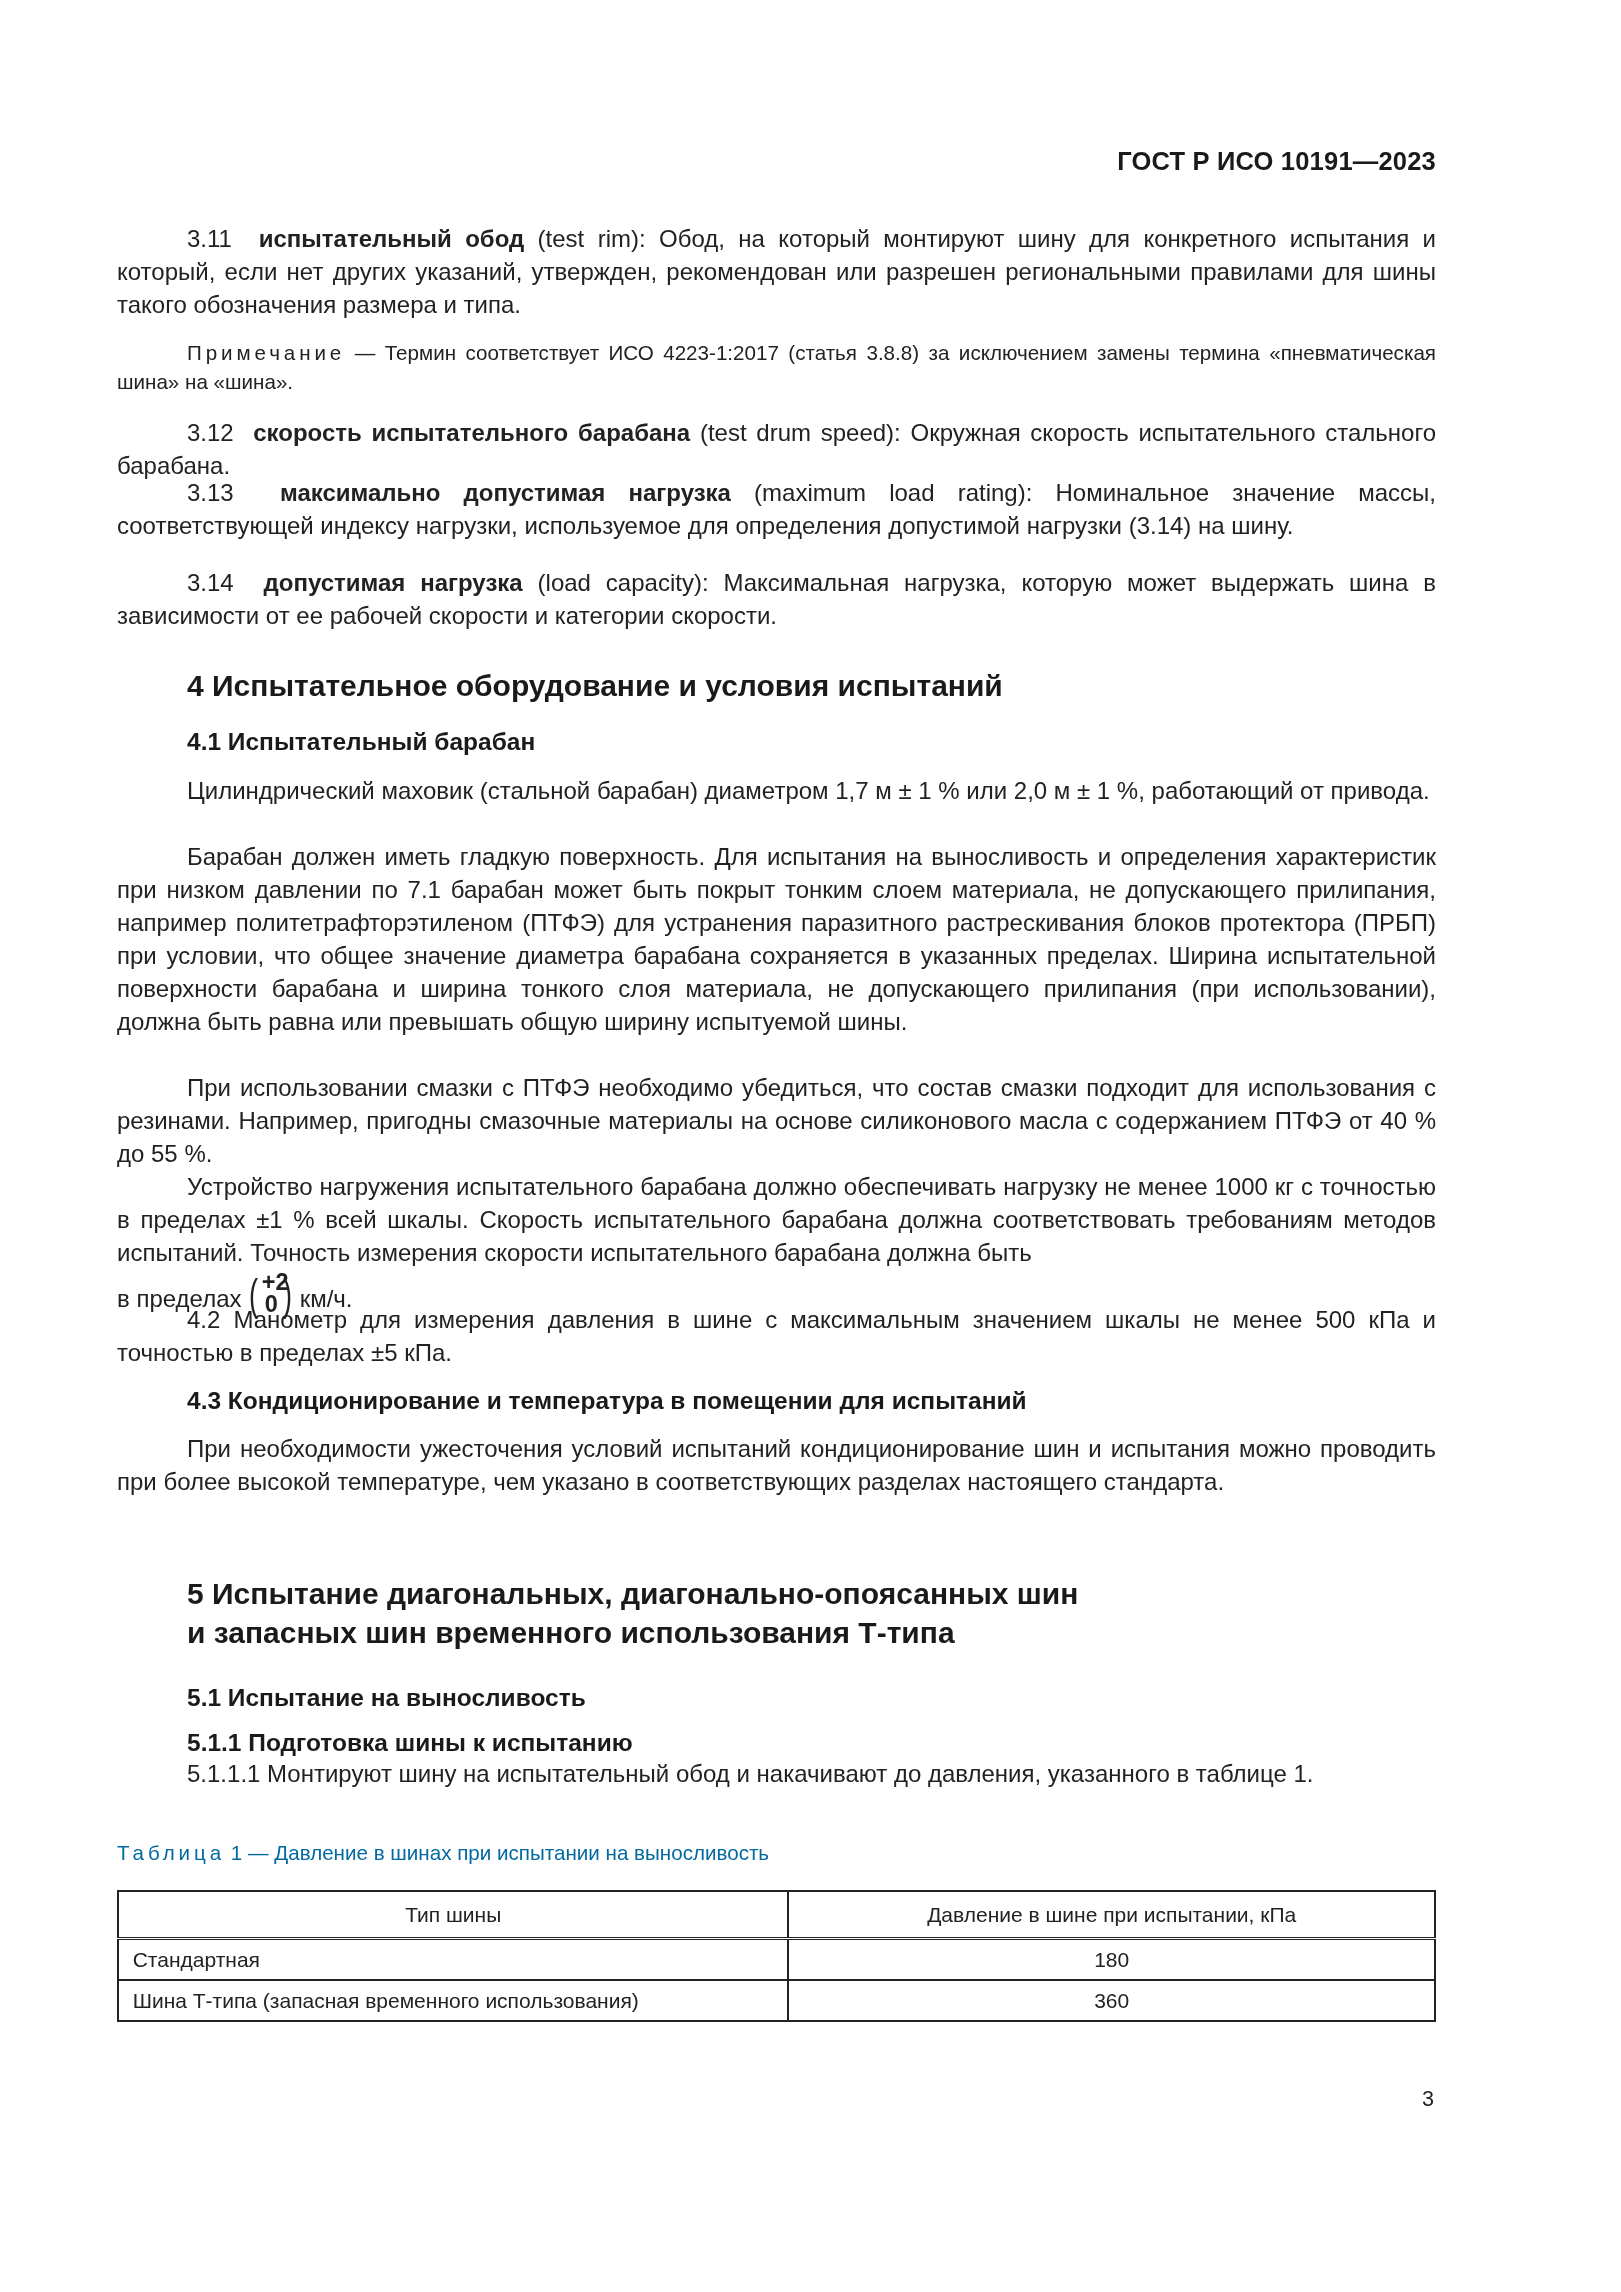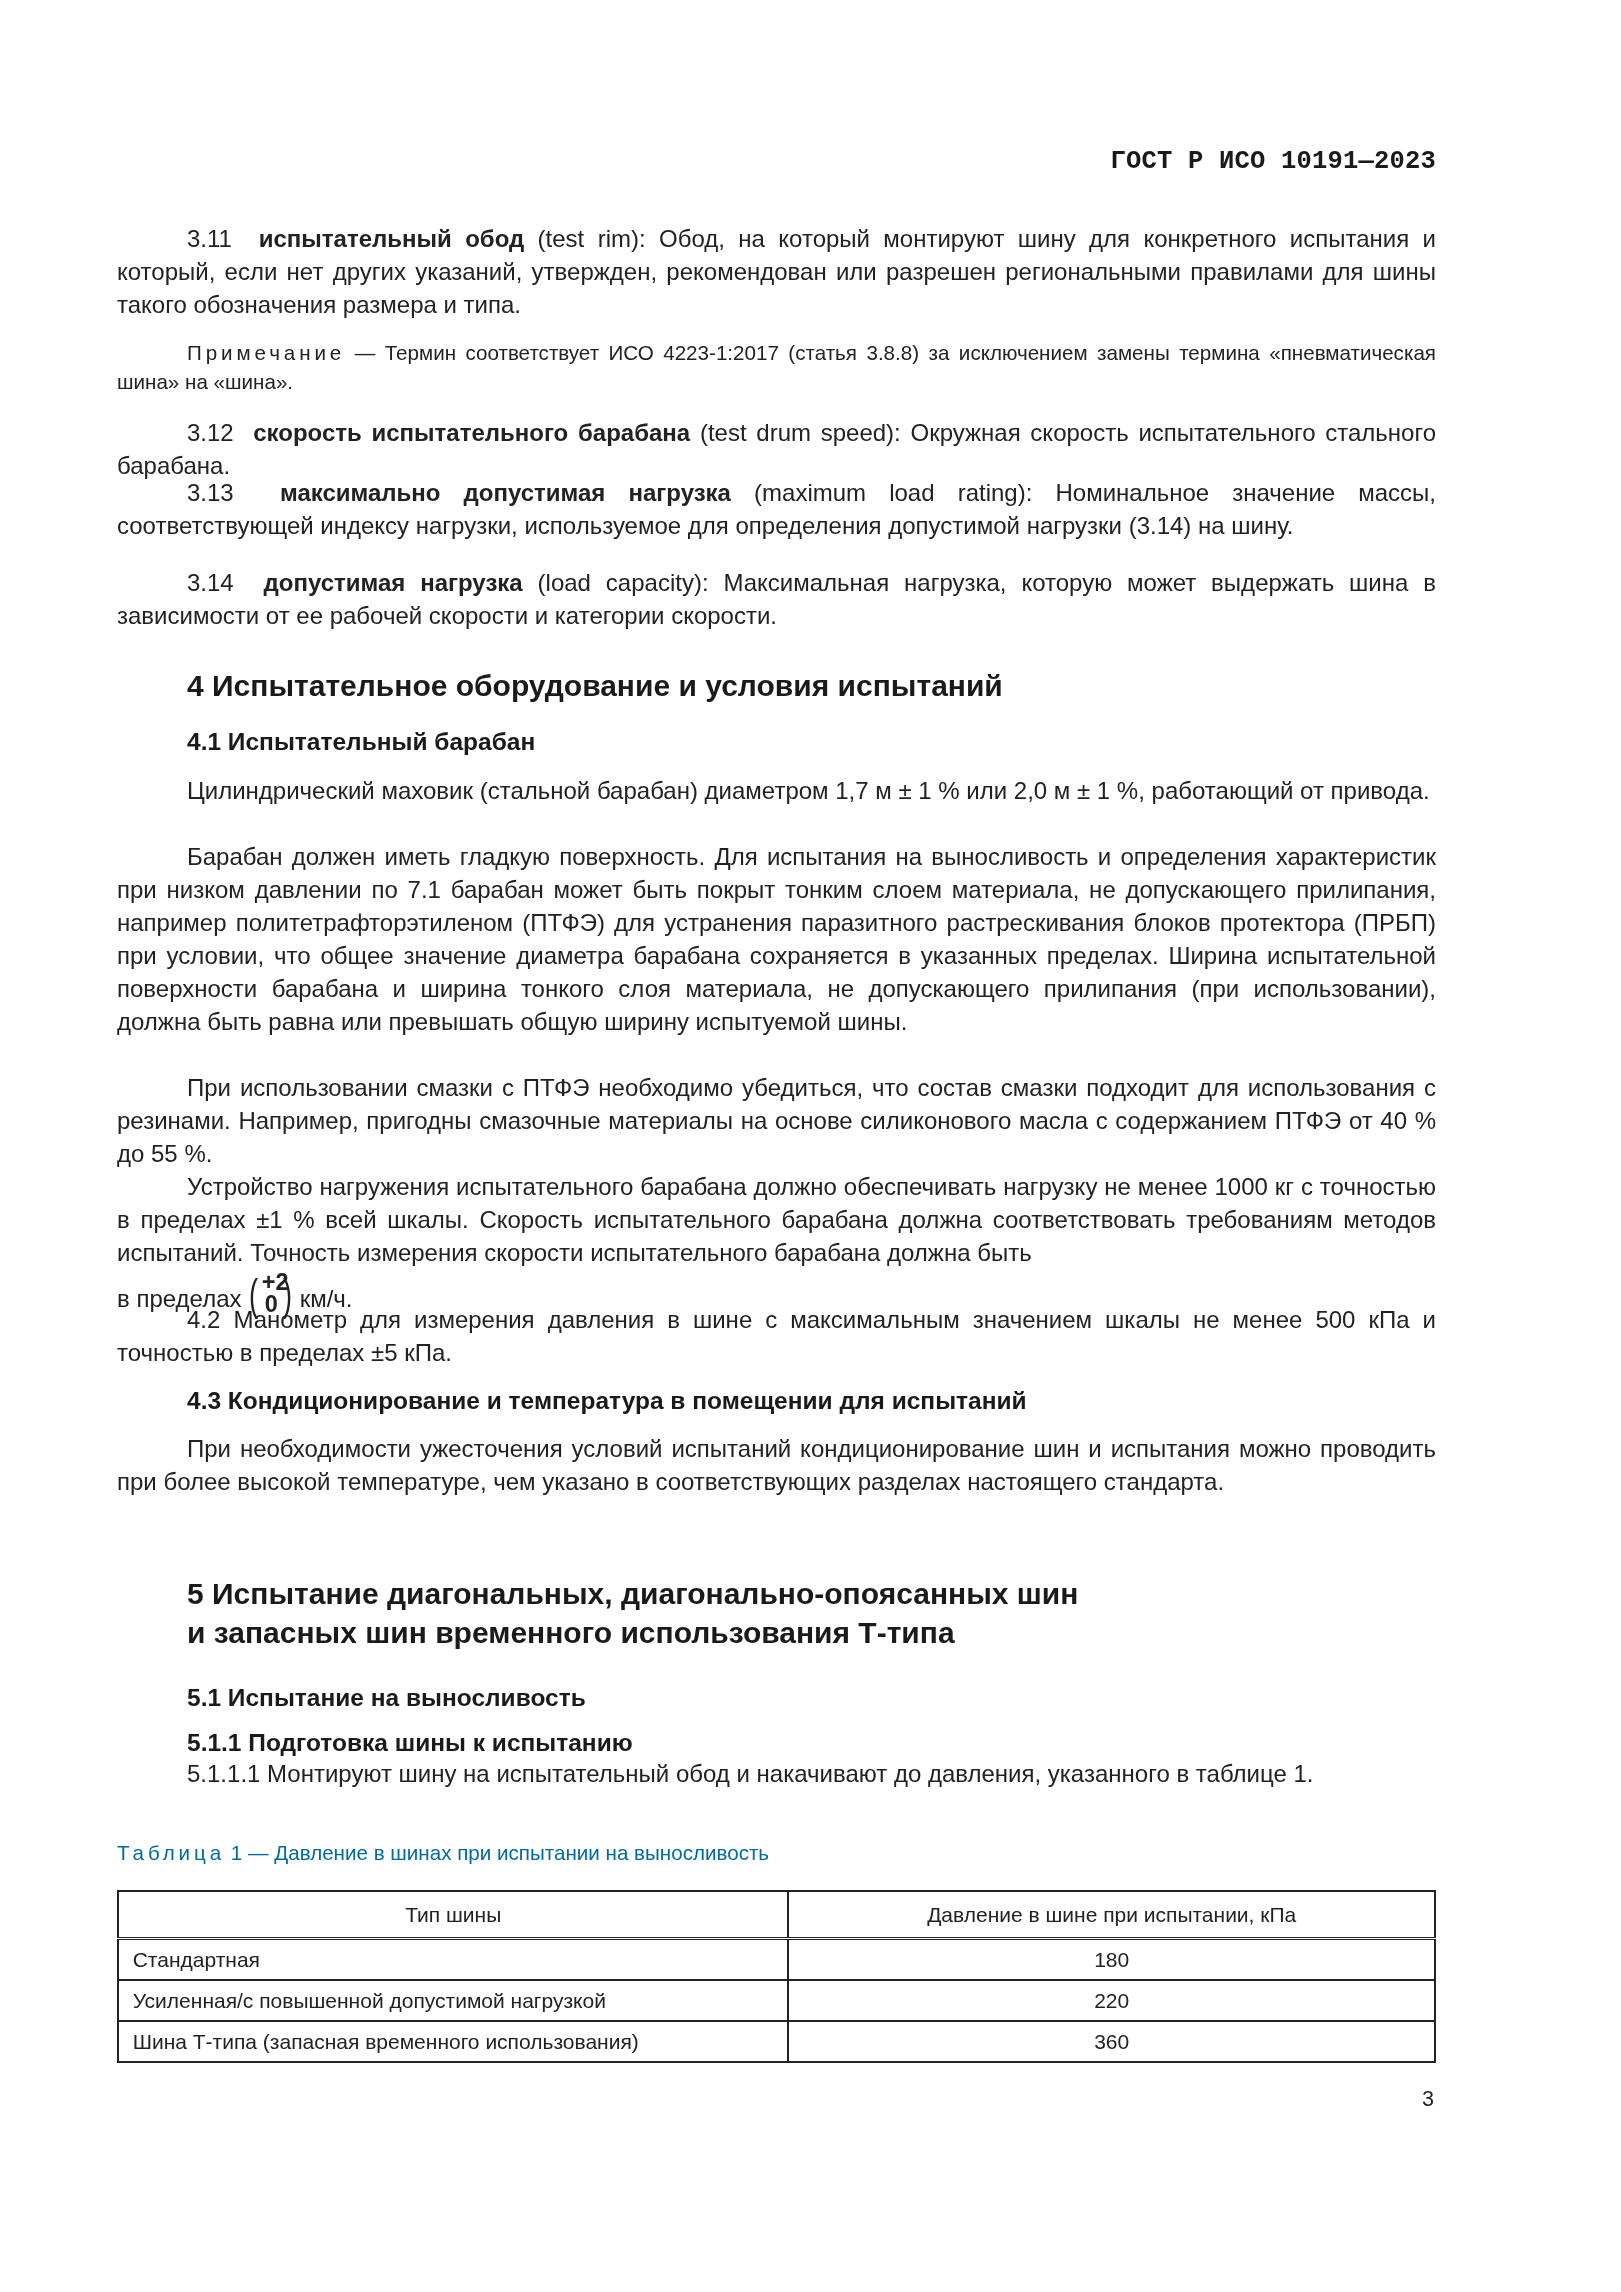--- a/index.html
+++ b/index.html
@@ -3,21 +3,21 @@
   <meta charset="utf-8">
   <style>
     html, body { margin: 0; padding: 0; background: #ffffff; }
     body {
       width: 1621px; height: 2293px; position: relative; overflow: hidden;
       font-family: "Liberation Sans", sans-serif; color: #1f1f1f;
     }
     .page { position: absolute; left: 117px; top: 0; width: 1319px; }
     .header-code {
       position: absolute; right: 185px; top: 147px;
-      font-weight: bold; font-size: 25.5px; letter-spacing: 0.2px; color: #1a1a1a; font-family: Liberation Mono, monospace;
+      font-weight: bold; font-size: 25.5px; letter-spacing: 0.2px; color: #1a1a1a;
     }
     .p {
       font-size: 24px; line-height: 33px; text-align: justify;
       text-indent: 70px; margin: 0; color: #222;
     }
     .p b { font-weight: bold; }
     .note {
       font-size: 20.6px; line-height: 29px; text-align: justify;
       text-indent: 70px; margin: 0; color: #222;
     }
@@ -122,24 +122,20 @@
         <th class="col1">Тип шины</th>
         <th>Давление в шине при испытании, кПа</th>
       </tr>
     </thead>
     <tbody>
       <tr>
         <td>Стандартная</td>
         <td class="c2">180</td>
       </tr>
       <tr>
-        <td>Усиленная/с повышенной допустимой нагрузкой</td>
-        <td class="c2">220</td>
-      </tr>
-      <tr>
         <td>Шина Т-типа (запасная временного использования)</td>
         <td class="c2">360</td>
       </tr>
     </tbody>
   </table>
 </div>
 
 <div class="page-num">3</div>
 
 

